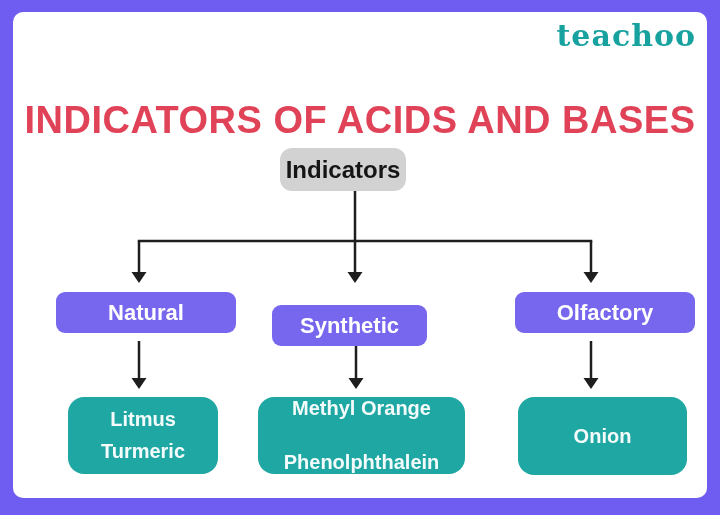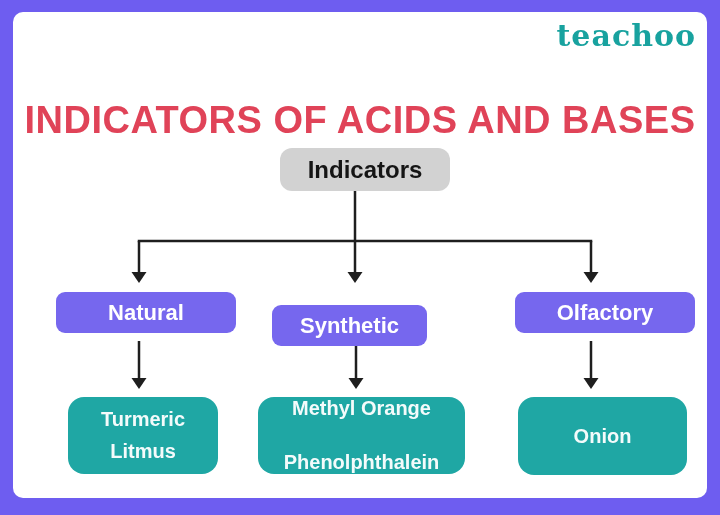--- a/index.html
+++ b/index.html
@@ -38,21 +38,21 @@
   }
   .node{
     position:absolute;
     display:flex;
     align-items:center;
     justify-content:center;
     font-weight:700;
     text-align:center;
   }
   .node-root{
-    left:280px;top:148px;width:170px;height:43px;
+    left:280px;top:148px;width:126px;height:43px;
     background:var(--root_gray,#d2d2d2);
     color:#151515;
     font-size:24px;
     border-radius:12px;
   }
   .node-category{
     top:292px;height:41px;
     background:var(--category_purple,#7667ee);
     color:#ffffff;
     font-size:22px;
@@ -117,22 +117,22 @@
     <polygon points="131.5,378 146.5,378 139,389"></polygon>
     <polygon points="348.5,378 363.5,378 356,389"></polygon>
     <polygon points="583.5,378 598.5,378 591,389"></polygon>
   </svg>
 
   <div class="node node-category cat-0">Natural</div>
   <div class="node node-category cat-1">Synthetic</div>
   <div class="node node-category cat-2">Olfactory</div>
 
   <div class="node node-example ex-0">
+    <span>Litmus</span>
     <span>Turmeric</span>
-    <span>Litmus</span>
   </div>
   <div class="node node-example ex-1">
     <span>Methyl Orange</span>
     <span>Phenolphthalein</span>
   </div>
   <div class="node node-example ex-2">
     <span>Onion</span>
   </div>
 </div>
 

